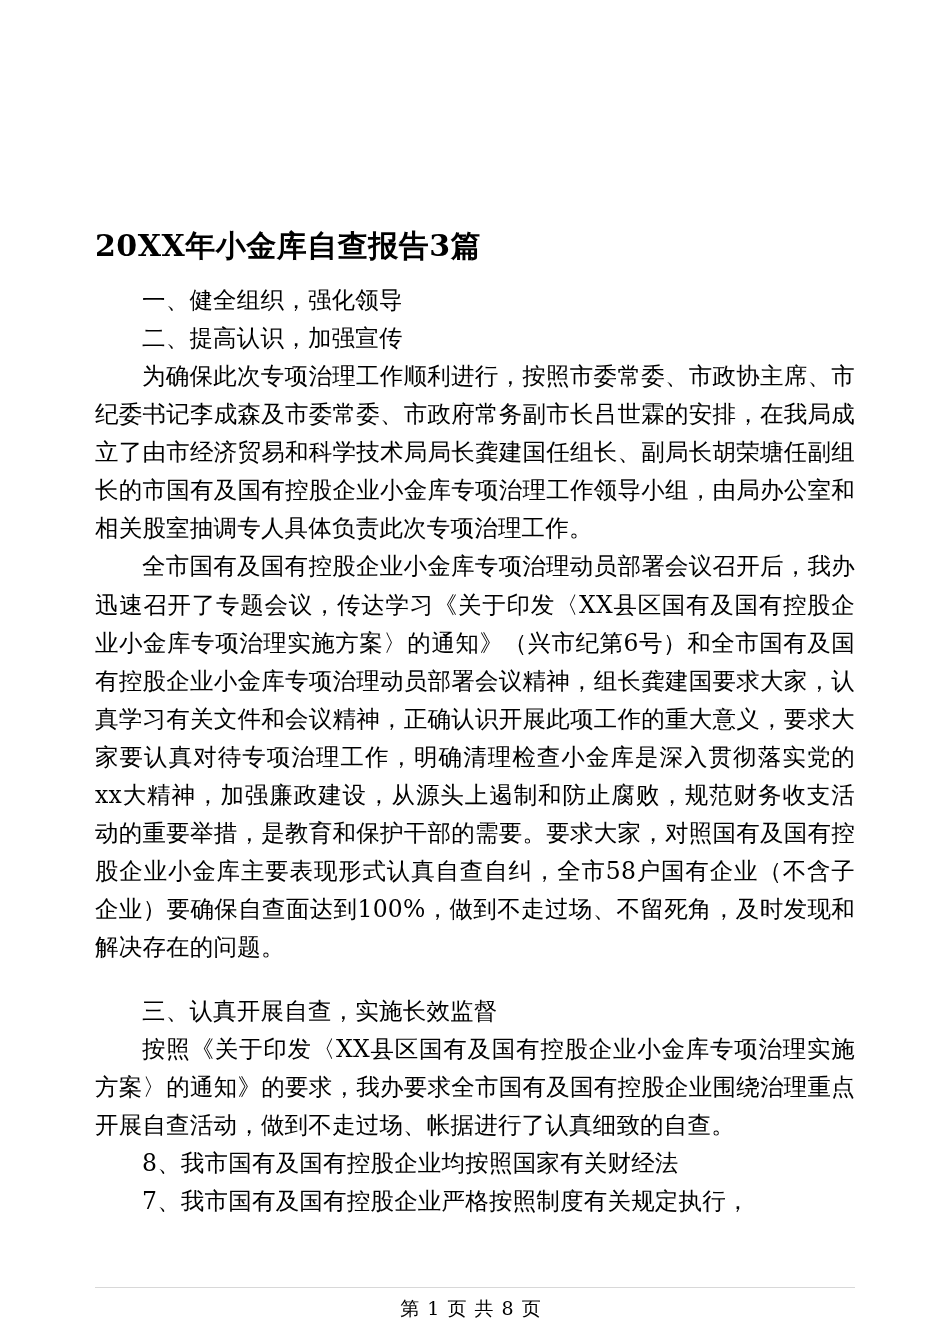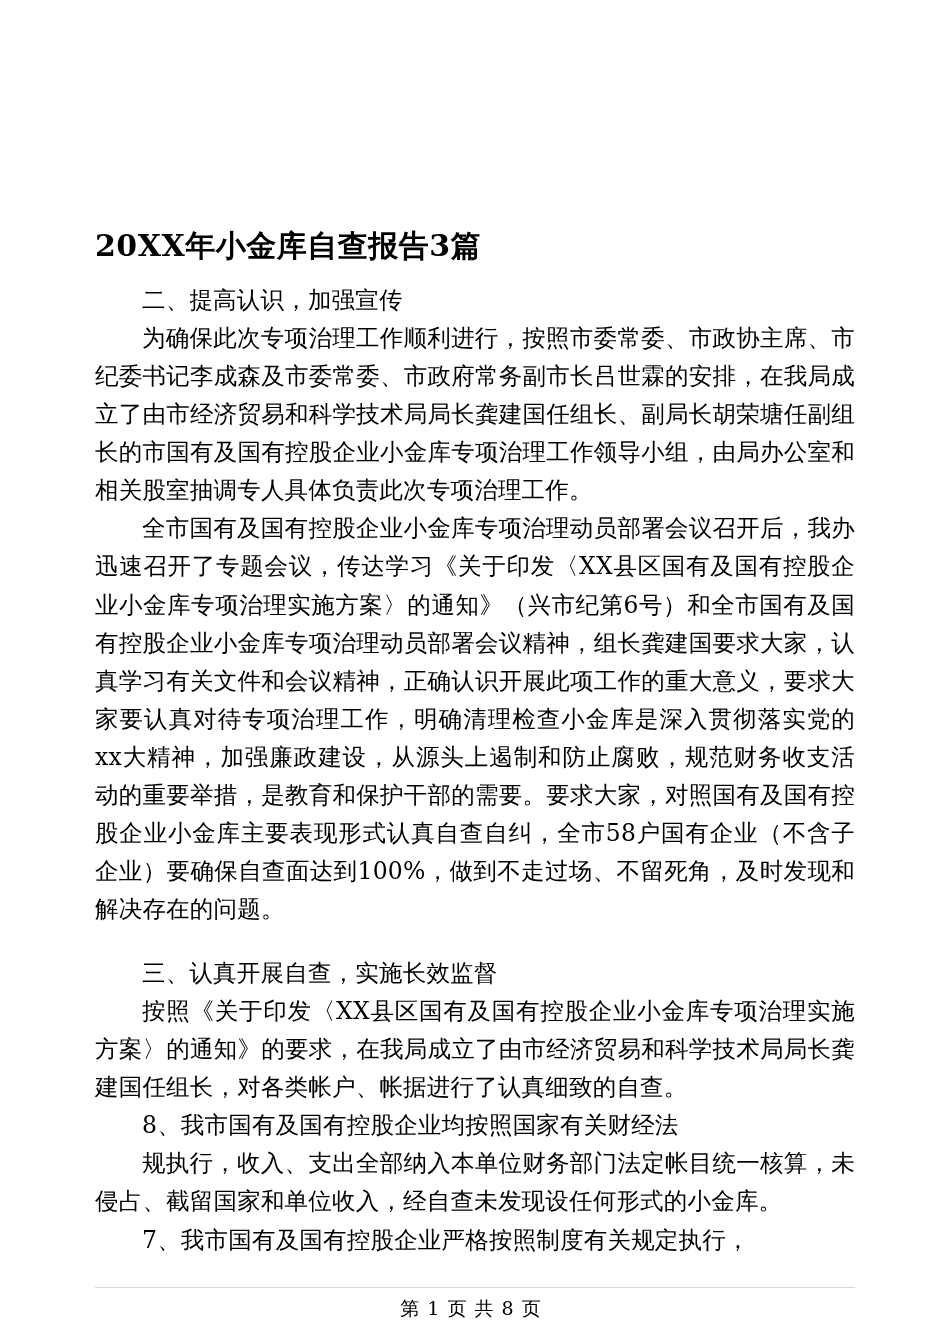--- a/index.html
+++ b/index.html
@@ -60,24 +60,24 @@
     border-top: 1px solid #d8d8d8;
     height: 0;
   }
 </style>
 </head>
 <body>
 
 <div class="page">
   <h1 class="doc-title">20XX年小金库自查报告3篇</h1>
 
+  <p class="para">一、健全组织，强化领导</p>
   <p class="para">二、提高认识，加强宣传</p>
   <p class="para">为确保此次专项治理工作顺利进行，按照市委常委、市政协主席、市纪委书记李成森及市委常委、市政府常务副市长吕世霖的安排，在我局成立了由市经济贸易和科学技术局局长龚建国任组长、副局长胡荣塘任副组长的市国有及国有控股企业小金库专项治理工作领导小组，由局办公室和相关股室抽调专人具体负责此次专项治理工作。</p>
   <p class="para">全市国有及国有控股企业小金库专项治理动员部署会议召开后，我办迅速召开了专题会议，传达学习《关于印发〈XX县区国有及国有控股企业小金库专项治理实施方案〉的通知》（兴市纪第6号）和全市国有及国有控股企业小金库专项治理动员部署会议精神，组长龚建国要求大家，认真学习有关文件和会议精神，正确认识开展此项工作的重大意义，要求大家要认真对待专项治理工作，明确清理检查小金库是深入贯彻落实党的xx大精神，加强廉政建设，从源头上遏制和防止腐败，规范财务收支活动的重要举措，是教育和保护干部的需要。要求大家，对照国有及国有控股企业小金库主要表现形式认真自查自纠，全市58户国有企业（不含子企业）要确保自查面达到100%，做到不走过场、不留死角，及时发现和解决存在的问题。</p>
   <p class="para gap">三、认真开展自查，实施长效监督</p>
-  <p class="para">按照《关于印发〈XX县区国有及国有控股企业小金库专项治理实施方案〉的通知》的要求，在我局成立了由市经济贸易和科学技术局局长龚建国任组长，对各类帐户、帐据进行了认真细致的自查。</p>
+  <p class="para">按照《关于印发〈XX县区国有及国有控股企业小金库专项治理实施方案〉的通知》的要求，我办要求全市国有及国有控股企业围绕治理重点开展自查活动，做到不走过场、帐据进行了认真细致的自查。</p>
   <p class="para">8、我市国有及国有控股企业均按照国家有关财经法</p>
-  <p class="para">规执行，收入、支出全部纳入本单位财务部门法定帐目统一核算，未侵占、截留国家和单位收入，经自查未发现设任何形式的小金库。</p>
   <p class="para">7、我市国有及国有控股企业严格按照制度有关规定执行，</p>
 
   <div class="footer-rule"></div>
   <div class="footer">第 1 页  共 8 页</div>
 </div>
 
 </body></html>

